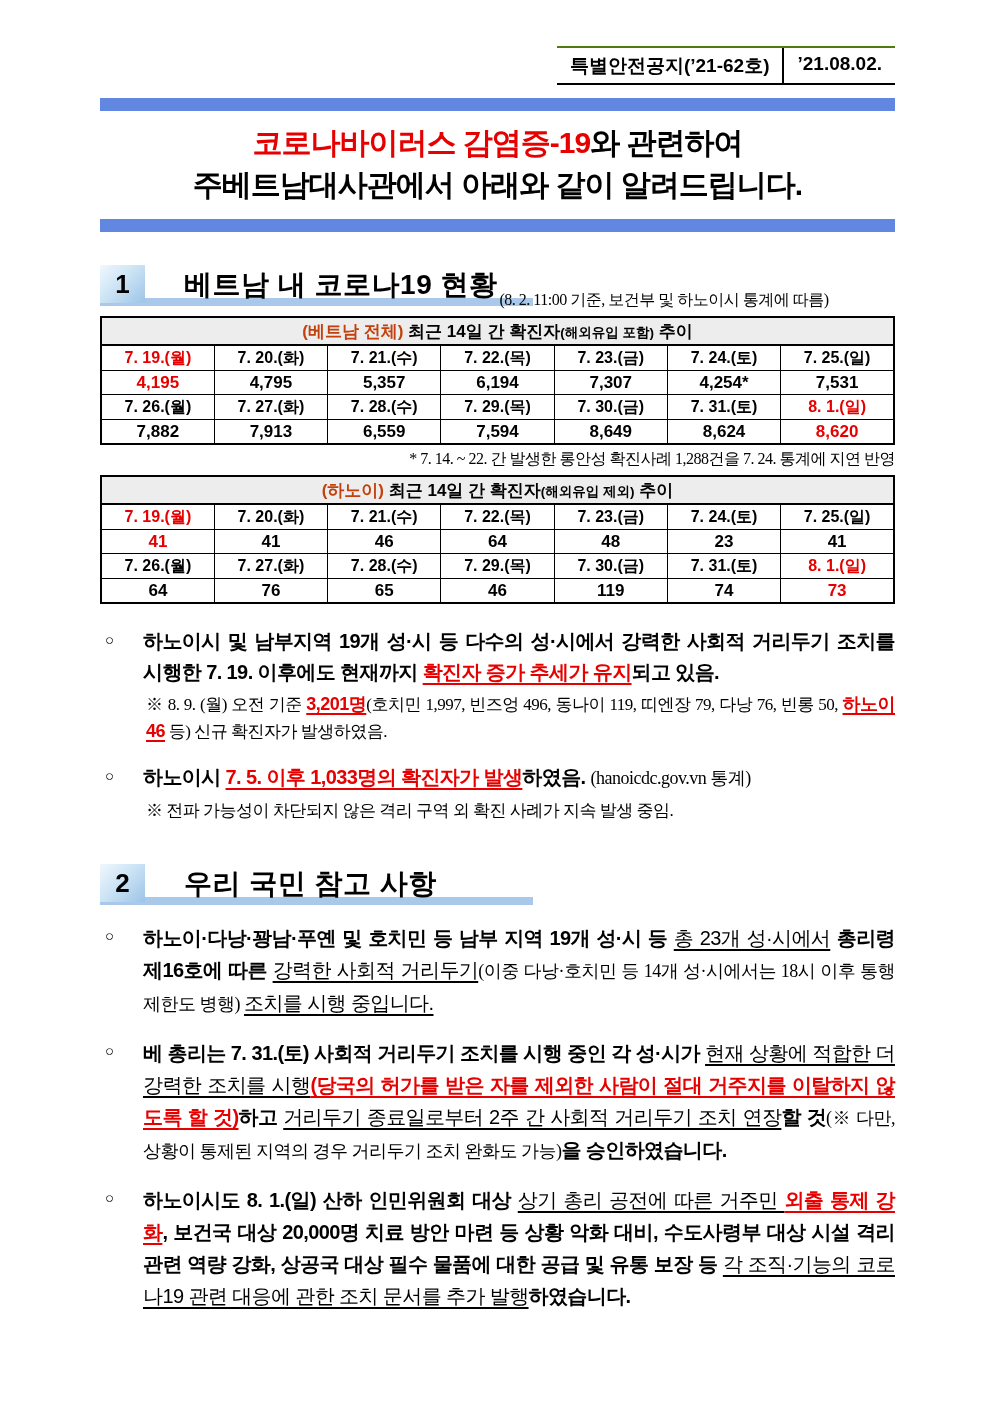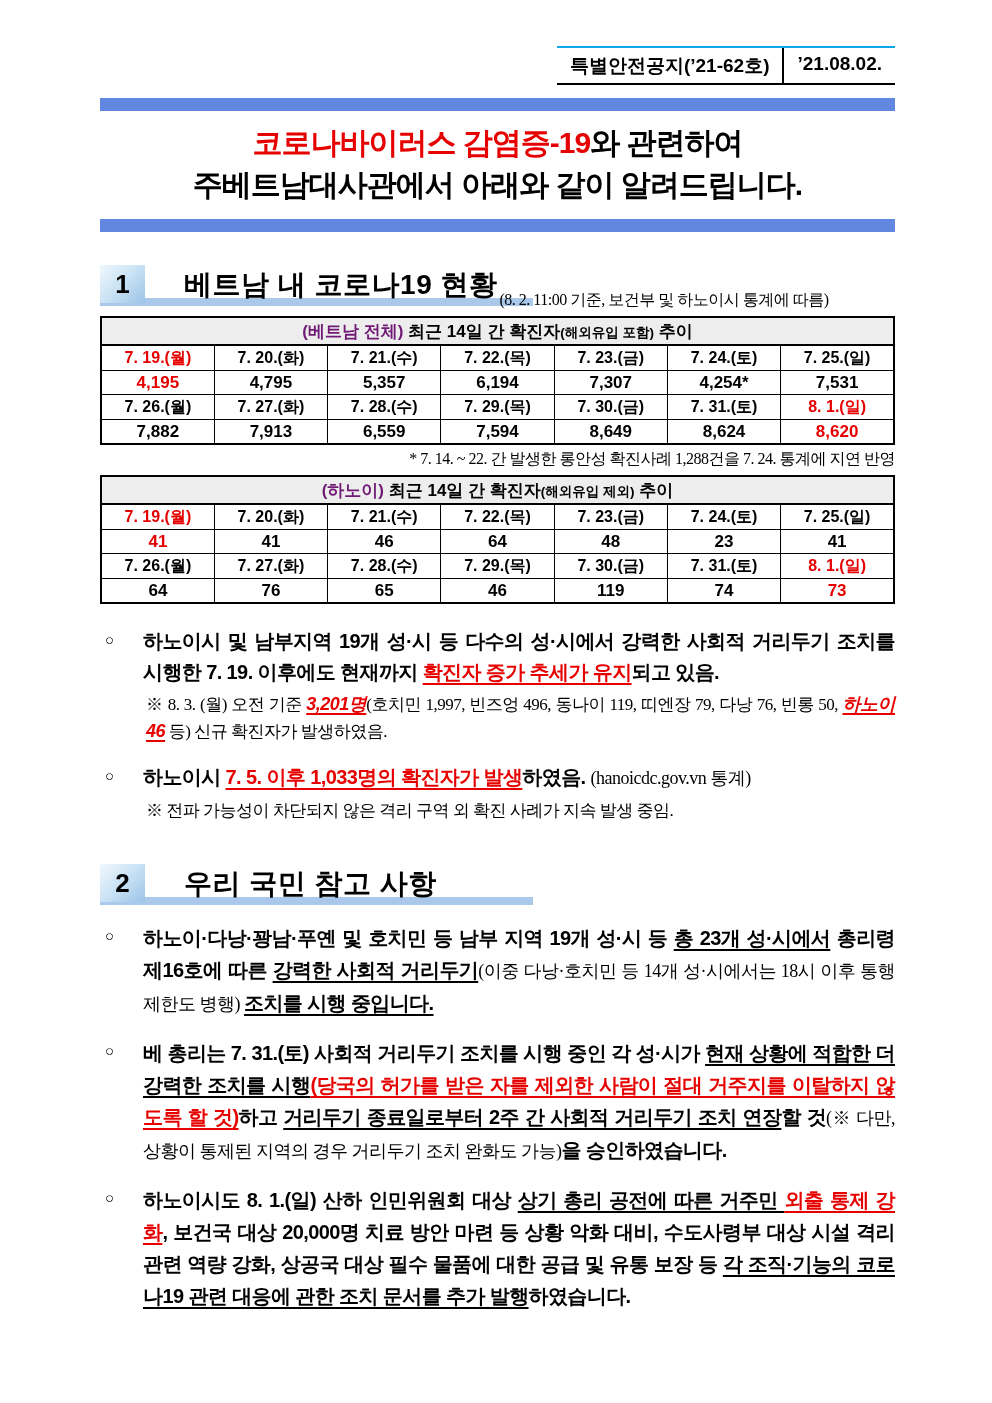--- a/index.html
+++ b/index.html
@@ -5,21 +5,21 @@
   html,body{margin:0;padding:0;background:#e9e9e9;}
   .page{
     width:992px;height:1403px;box-sizing:border-box;
     margin:0 auto;background:#ffffff;
     padding:46px 97px 0 100px;
     font-family:"Liberation Sans",sans-serif;color:#000;
     overflow:hidden;position:relative;
   }
   
   .doc-header{display:flex;justify-content:flex-end;margin-bottom:13px;}
-  .doc-header-box{display:flex;border-top:2px solid #0ea5e9;border-bottom:2px solid #000;}
+  .doc-header-box{display:flex;border-top:2px solid #4d7c0f;border-bottom:2px solid #000;}
   .doc-header-cell{padding:5px 13px 4px;font-weight:700;font-size:19px;white-space:nowrap;}
   .doc-header-cell + .doc-header-cell{border-left:2px solid #000;}
   
   .blue-bar{height:13px;background:#6287e0;}
   
   .banner{text-align:center;padding:11px 0 13px;}
   .banner-line{font-size:30px;font-weight:700;line-height:42px;letter-spacing:-1px;}
   
   .section-header{position:relative;}
   .section-header.sec1{margin-top:33px;}
@@ -55,25 +55,25 @@
   .bullet-text{flex:1;font-size:20px;font-weight:600;line-height:31px;text-align:justify;letter-spacing:-0.6px;}
   .bullets-2 .bullet-text{line-height:32px;}
   .subnote{
     margin:3px 0 0 46px;
     font-family:"Liberation Serif",serif;font-size:17px;font-weight:400;
     line-height:27px;text-align:justify;letter-spacing:-0.5px;
   }
   
   .sg-red{color:#e60000;}
   .sg-r{color:#e60000;font-weight:800;text-decoration:underline;text-decoration-thickness:2px;text-underline-offset:4px;}
-  .sg-b{color:#000;font-weight:700;text-decoration:underline;text-decoration-thickness:2px;text-underline-offset:4px;}
+  .sg-b{color:#000;font-weight:400;text-decoration:underline;text-decoration-thickness:2px;text-underline-offset:4px;}
   .sg-p{font-family:"Liberation Serif",serif;font-size:18px;font-weight:400;letter-spacing:-0.5px;}
   .sg-sm{}
-  .subnote .sg-r{font-family:"Liberation Sans",sans-serif;font-size:18px;text-underline-offset:3px;font-style:italic;}
-  .t-title .sg-redb{color:#701a75;}
+  .subnote .sg-r{font-family:"Liberation Sans",sans-serif;font-size:18px;text-underline-offset:3px;}
+  .t-title .sg-redb{color:#c2410c;}
   .t-title .sg-bsm{font-size:13.5px;}
 </style>
 </head>
 <body>
 
 <div class="page">
 
   <div class="doc-header">
     <div class="doc-header-box">
       <div class="doc-header-cell">특별안전공지(’21-62호)</div>
@@ -186,21 +186,21 @@
         </tr>
       </tbody>
     </table>
 
   <div class="bullets-1">
       <div>
         <div class="bullet">
           <div class="bullet-marker">○</div>
           <div class="bullet-text"><span>하노이시 및 남부지역 19개 성·시 등 다수의 성·시에서 강력한 사회적 거리두기 조치를 시행한 7. 19. 이후에도 현재까지 </span><span class="sg-r">확진자 증가 추세가 유지</span><span>되고 있음.</span></div>
         </div>
-        <div class="subnote"><span class="sg-sm">※ 8. 3. (월) 오전 기준 </span><span class="sg-r">3,201명</span><span class="sg-sm">(호치민 1,997, 빈즈엉 496, 동나이 119, 띠엔장 79, 다낭 76, 빈롱 50, </span><span class="sg-r">하노이 46</span><span class="sg-sm"> 등) 신규 확진자가 발생하였음.</span></div>
+        <div class="subnote"><span class="sg-sm">※ 8. 9. (월) 오전 기준 </span><span class="sg-r">3,201명</span><span class="sg-sm">(호치민 1,997, 빈즈엉 496, 동나이 119, 띠엔장 79, 다낭 76, 빈롱 50, </span><span class="sg-r">하노이 46</span><span class="sg-sm"> 등) 신규 확진자가 발생하였음.</span></div>
       </div>
       <div>
         <div class="bullet">
           <div class="bullet-marker">○</div>
           <div class="bullet-text"><span>하노이시 </span><span class="sg-r">7. 5. 이후 1,033명의 확진자가 발생</span><span>하였음. </span><span class="sg-p">(hanoicdc.gov.vn 통계)</span></div>
         </div>
         <div class="subnote"><span class="sg-sm">※ 전파 가능성이 차단되지 않은 격리 구역 외 확진 사례가 지속 발생 중임.</span></div>
       </div>
     </div>
 

